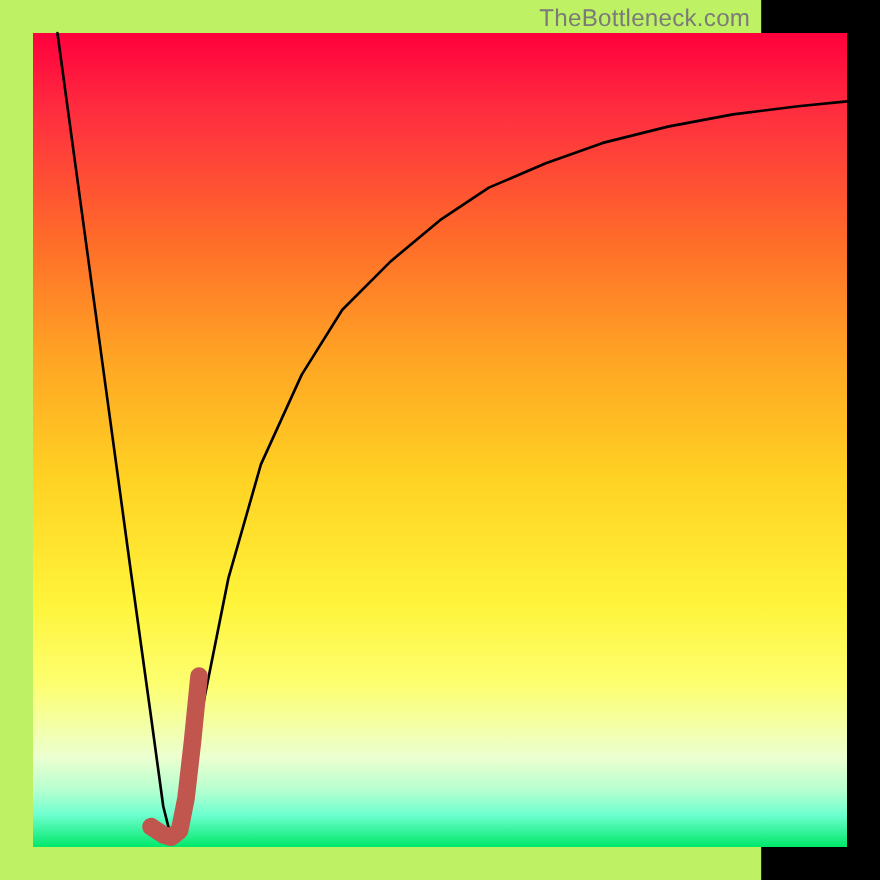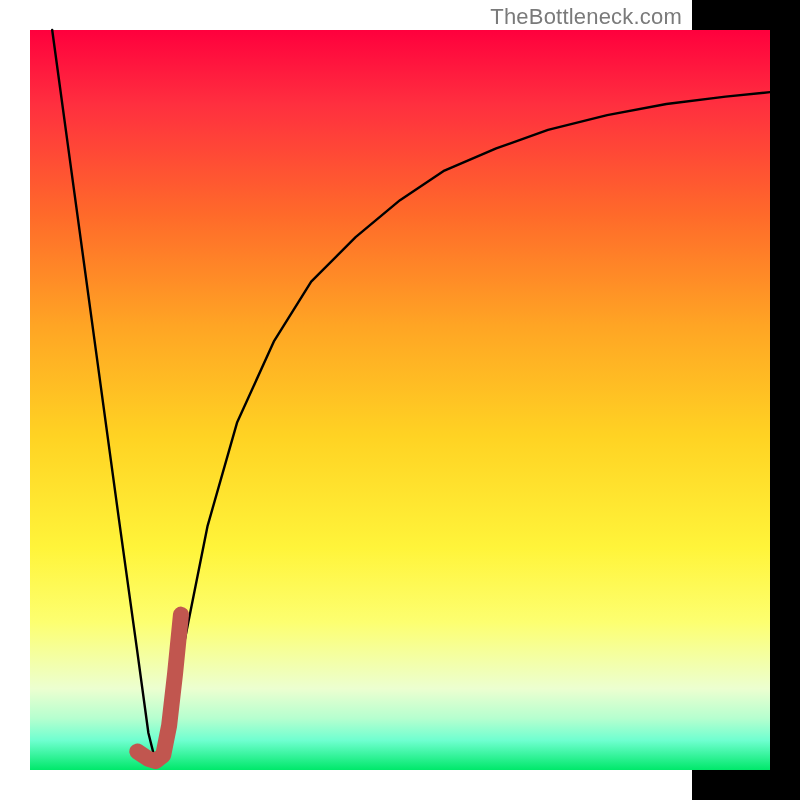--- a/index.html
+++ b/index.html
@@ -8,21 +8,21 @@
     width: 800px;
     height: 800px;
     overflow: hidden;
     background: #000;
     font-family: Arial, Helvetica, sans-serif;
   }
   .frame {
     position: relative;
     width: 692px;
     height: 800px;
-    background: #ffffff;
+    background: #bef264;
     text-align: center;
   }
   .plot-area {
     position: absolute;
     left: 30px;
     top: 30px;
     width: 740px;
     height: 740px;
     background: linear-gradient(
       to bottom,

